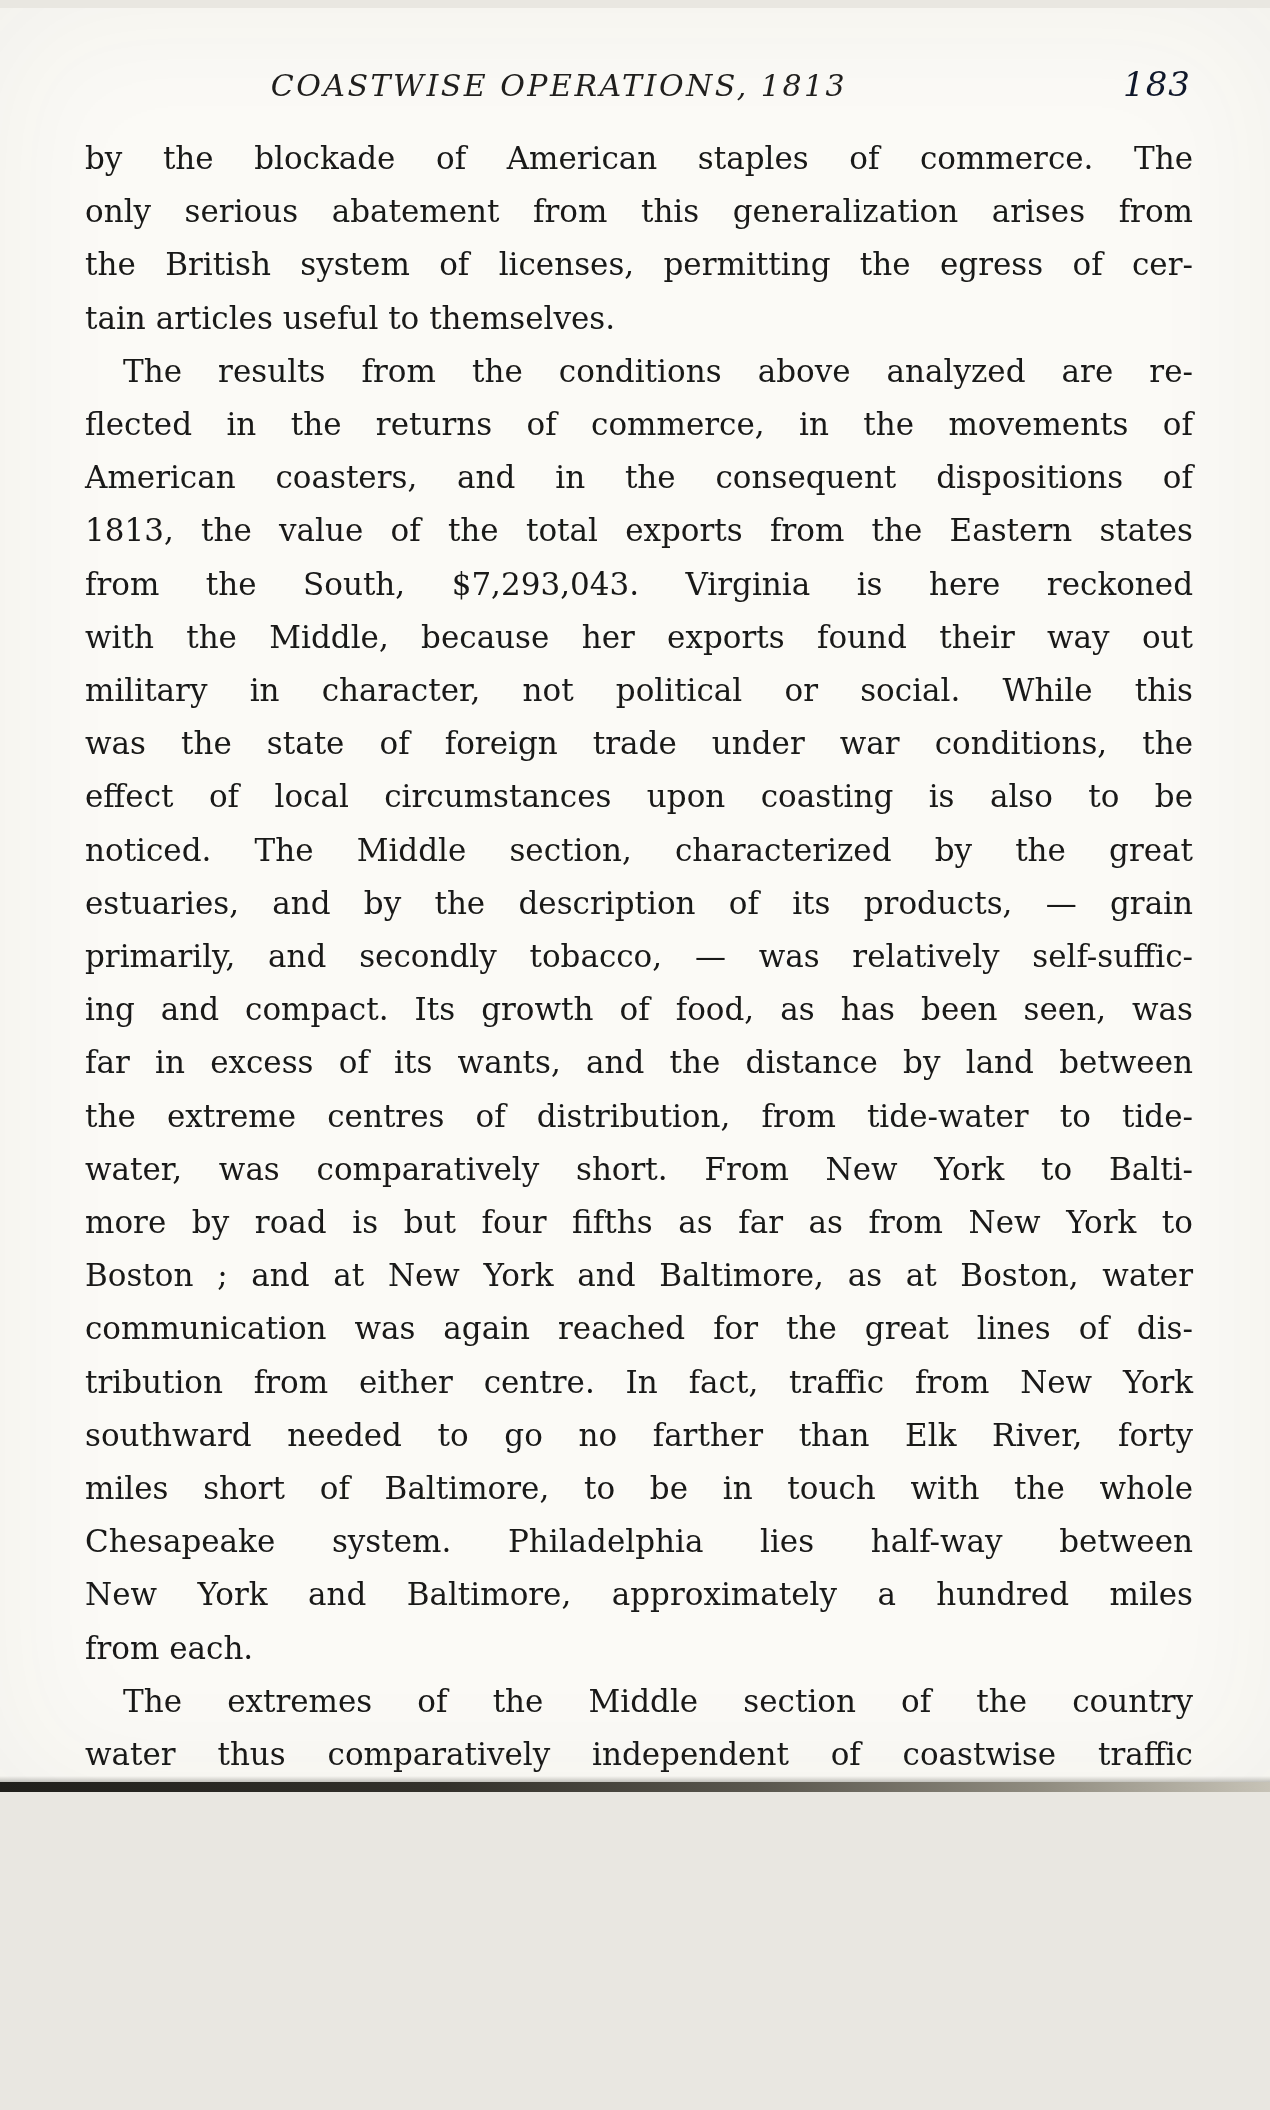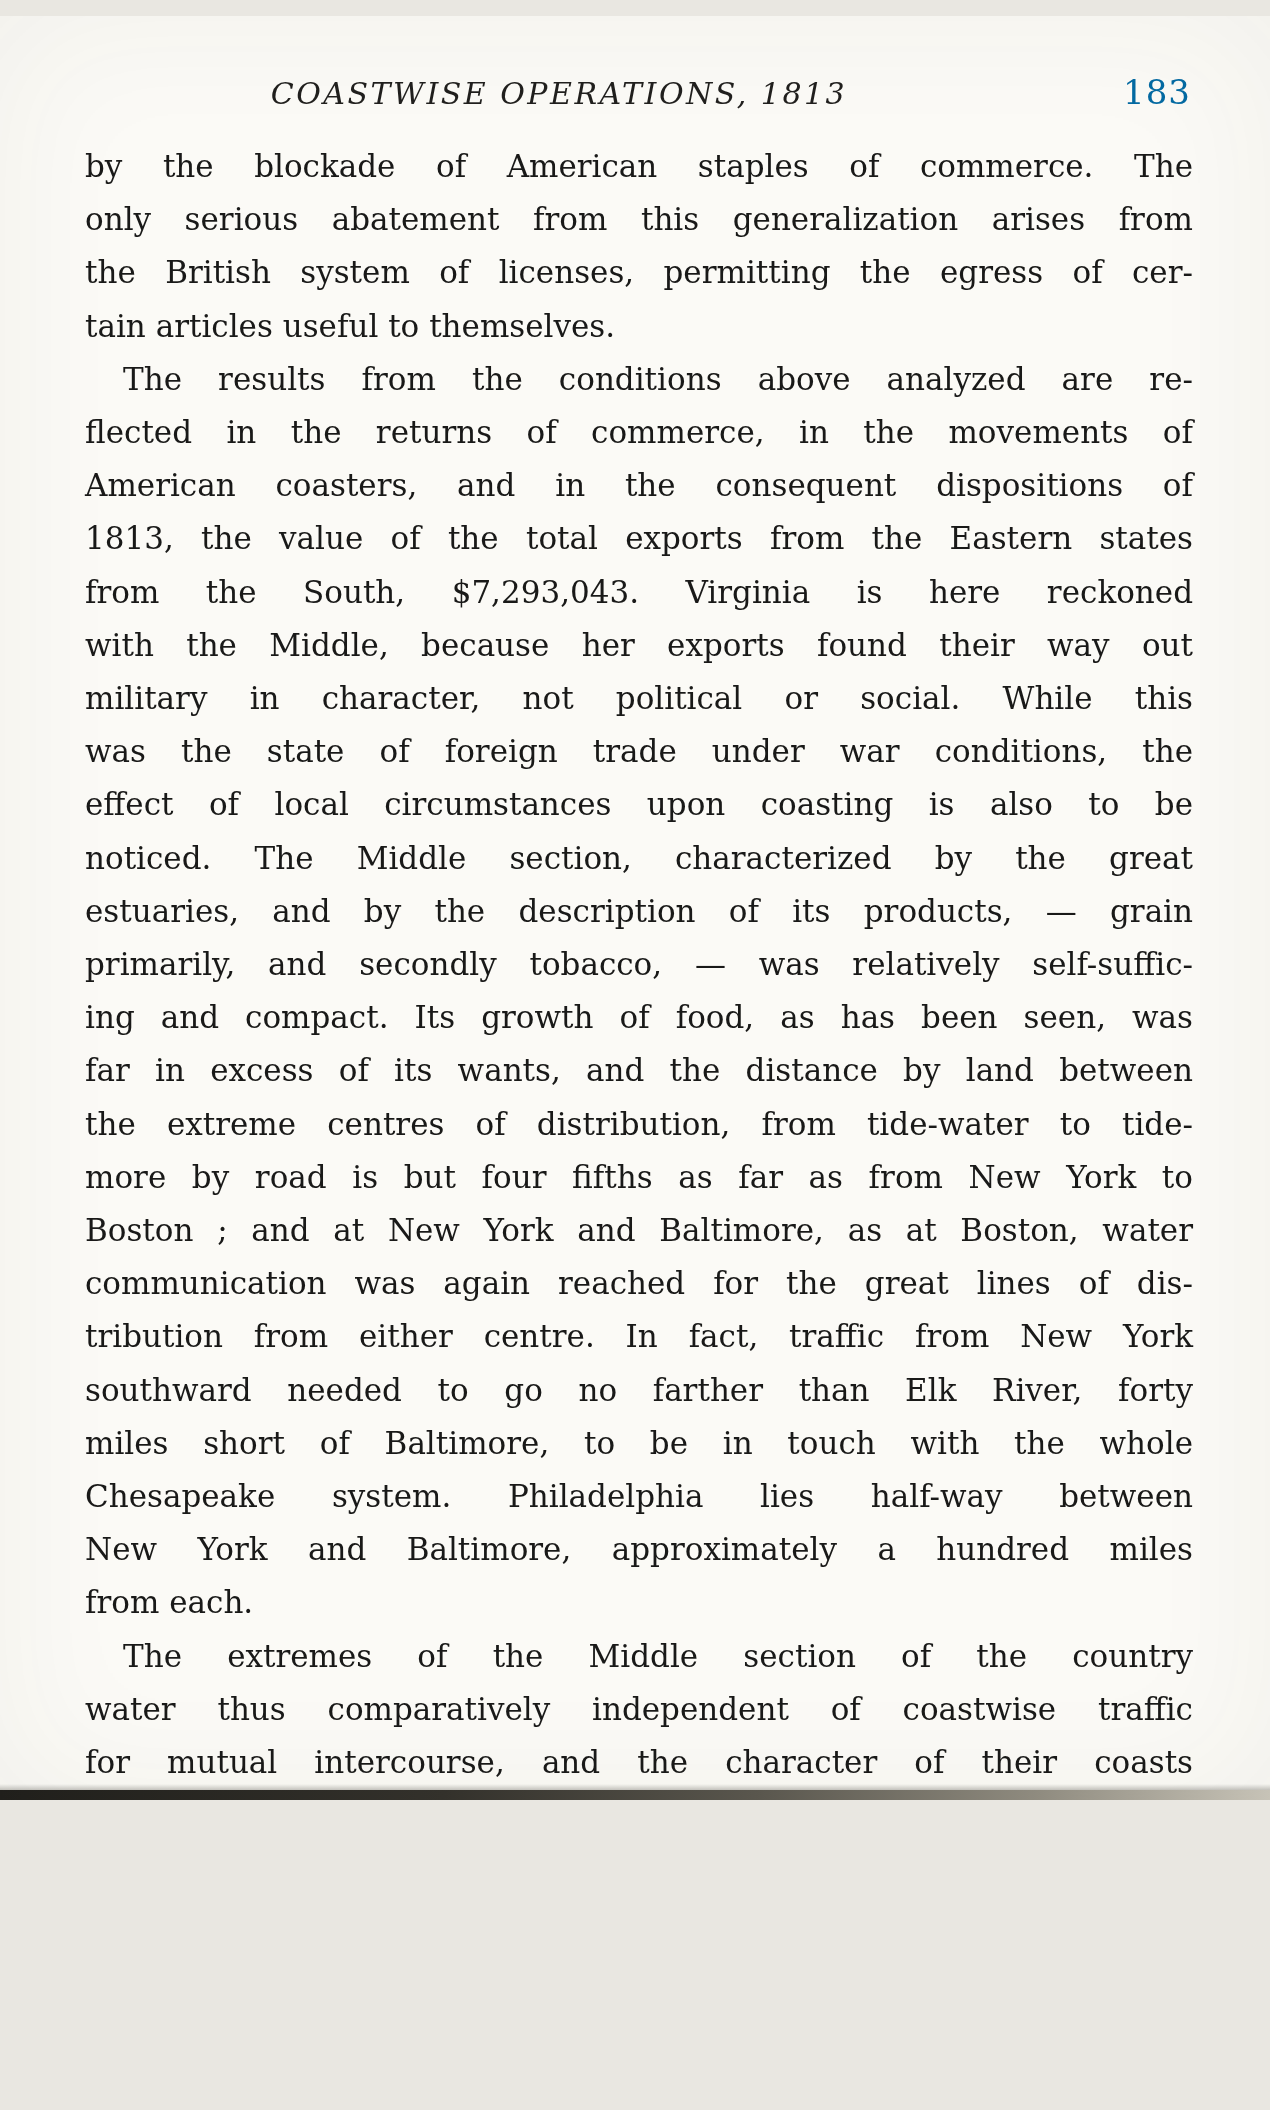--- a/index.html
+++ b/index.html
@@ -4,21 +4,21 @@
 <style>
   html, body {
     margin: 0;
     padding: 0;
     background: #e9e7e1;
   }
   .page {
     position: relative;
     width: 1270px;
     height: 1784px;
-    margin: 16px auto;
+    margin: 8px auto;
     background: #fbfaf6;
     box-shadow: inset 0 0 140px rgba(60,55,40,0.05);
     color: #1c1c1c;
     font-family: "DejaVu Serif", "Liberation Serif", serif;
     overflow: hidden;
   }
   .running-header {
     position: absolute;
     top: 56px;
     left: 85px;
@@ -36,21 +36,22 @@
     letter-spacing: 2.5px;
     white-space: nowrap;
     color: #201f1d;
   }
   .page-number {
     position: absolute;
     right: 2px;
     top: 0;
     font-size: 34px;
     letter-spacing: 1px;
-    color: #0369a1;
+    color: #0f172a;
+    font-style: italic;
   }
   .text-block {
     position: absolute;
     left: 85px;
     top: 124px;
     width: 1108px;
   }
   .line {
     font-size: 31px;
     line-height: 53.2px;
@@ -104,20 +105,21 @@
       <div class="line">with the Middle, because her exports found their way out</div>
       <div class="line">military in character, not political or social. While this</div>
       <div class="line">was the state of foreign trade under war conditions, the</div>
       <div class="line">effect of local circumstances upon coasting is also to be</div>
       <div class="line">noticed. The Middle section, characterized by the great</div>
       <div class="line">estuaries, and by the description of its products, — grain</div>
       <div class="line">primarily, and secondly tobacco, — was relatively self-suffic-</div>
       <div class="line">ing and compact. Its growth of food, as has been seen, was</div>
       <div class="line">far in excess of its wants, and the distance by land between</div>
       <div class="line">the extreme centres of distribution, from tide-water to tide-</div>
+      <div class="line">water, was comparatively short. From New York to Balti-</div>
       <div class="line">more by road is but four fifths as far as from New York to</div>
       <div class="line">Boston ; and at New York and Baltimore, as at Boston, water</div>
       <div class="line">communication was again reached for the great lines of dis-</div>
       <div class="line">tribution from either centre. In fact, traffic from New York</div>
       <div class="line">southward needed to go no farther than Elk River, forty</div>
       <div class="line">miles short of Baltimore, to be in touch with the whole</div>
       <div class="line">Chesapeake system. Philadelphia lies half-way between</div>
       <div class="line">New York and Baltimore, approximately a hundred miles</div>
       <div class="line para-end">from each.</div>
       <div class="line indent">The extremes of the Middle section of the country</div>

